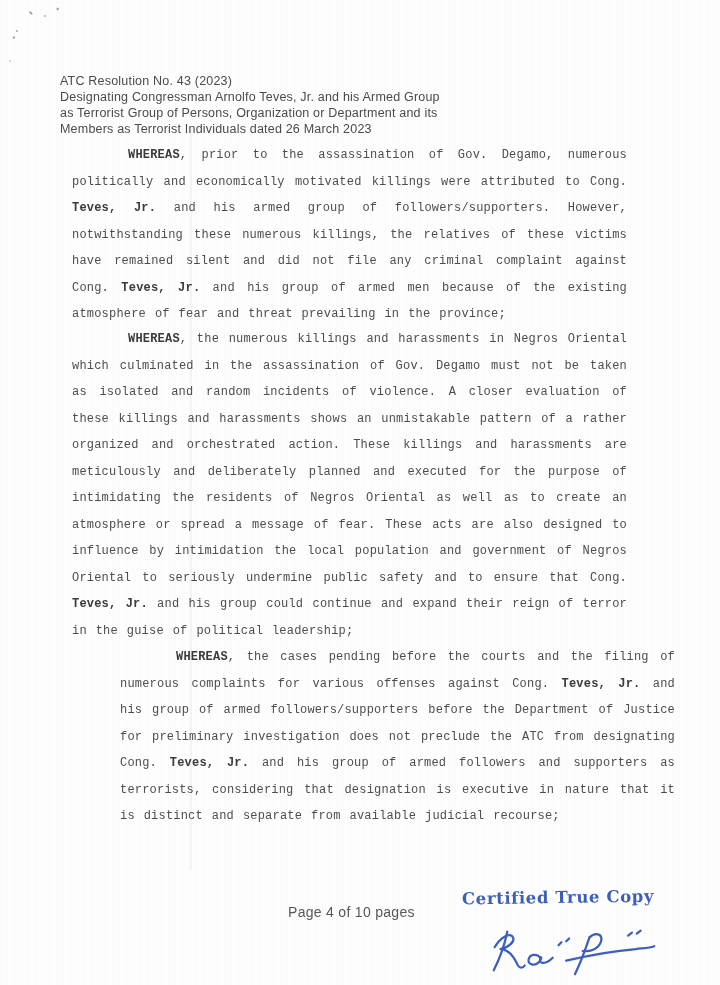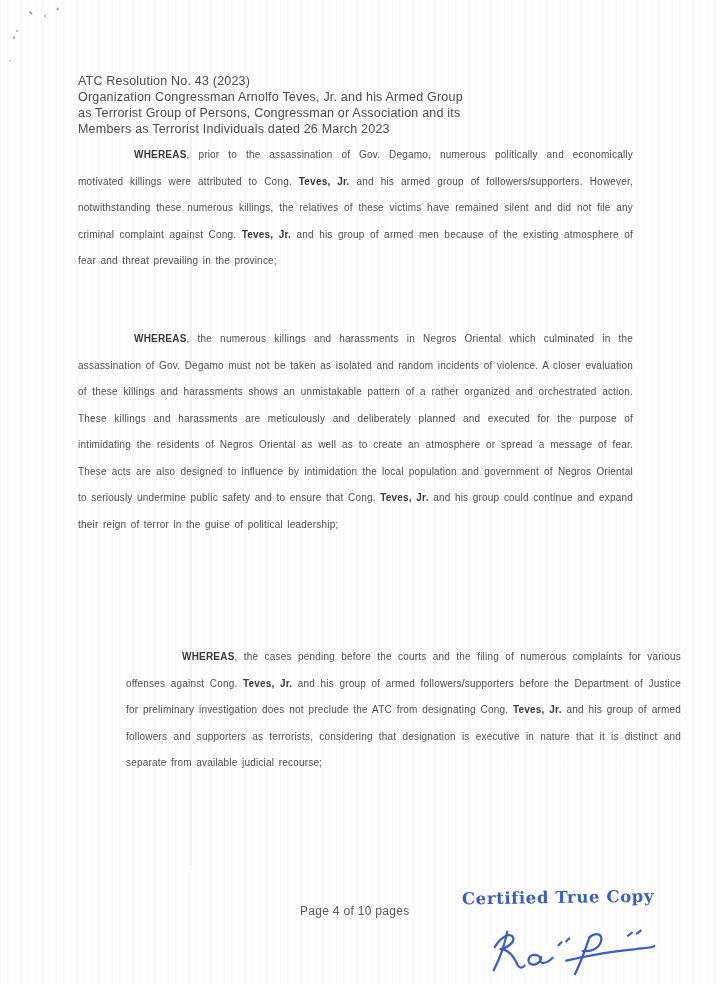--- a/index.html
+++ b/index.html
@@ -23,49 +23,50 @@
   .fold-line {
     position: absolute;
     left: 190px; top: 130px;
     width: 2px; height: 740px;
     background: rgba(120,120,120,0.07);
   }
   .speck { position: absolute; background: #7a7a7a; border-radius: 1px; }
 
   .header-block {
     position: absolute;
-    left: 78px; top: 73px;
+    left: 60px; top: 73px;
     width: 500px;
     font-size: 12.5px;
     line-height: 16px;
     color: #4a4a4a;
     letter-spacing: 0.2px;
   }
   .para {
     position: absolute;
-    left: 78px;
+    left: 72px;
     width: 555px;
-    font-size: 10px;
+    font-size: 12px;
     line-height: 26.5px;
     color: #4d4d4d;
     letter-spacing: 0.2px;
     word-spacing: 1.5px;
     text-align: justify;
     text-align-last: left;
     text-indent: 56px;
+    font-family: Liberation Mono, monospace;
   }
   .para .seg-bold { font-weight: 700; color: #3b3b3b; }
   #para-1 { top: 142px; }
   #para-2 { top: 326px; }
   #para-3 { top: 644px; margin-left: 48px; }
 
   .page-number {
     position: absolute;
-    left: 300px; top: 904px;
-    font-size: 12px;
+    left: 288px; top: 904px;
+    font-size: 14px;
     color: #575757;
     letter-spacing: 0.3px;
   }
   .stamp {
     position: absolute;
     left: 462px; top: 888px;
     font-family: "DejaVu Serif", serif;
     font-weight: 700;
     font-size: 16.5px;
     color: #2d52b5;
@@ -88,22 +89,22 @@
   <div class="speck" style="left:44px; top:15px; width:2px; height:2px; opacity:.6;"></div>
   <div class="speck" style="left:56px; top:8px; width:3px; height:1.5px; transform:rotate(-55deg); opacity:.7;"></div>
   <div class="speck" style="left:16px; top:30px; width:2px; height:2px; opacity:.65;"></div>
   <div class="speck" style="left:13px; top:36px; width:1.5px; height:3px; transform:rotate(20deg); opacity:.6;"></div>
   <div class="speck" style="left:9px; top:60px; width:2px; height:2px; opacity:.4;"></div>
 
   <div class="fold-line"></div>
 
   <div class="header-block">
     <div>ATC Resolution No. 43 (2023)</div>
-    <div>Organization Congressman Arnolfo Teves, Jr. and his Armed Group</div>
-    <div>as Terrorist Group of Persons, Congressman or Association and its</div>
+    <div>Designating Congressman Arnolfo Teves, Jr. and his Armed Group</div>
+    <div>as Terrorist Group of Persons, Organization or Department and its</div>
     <div>Members as Terrorist Individuals dated 26 March 2023</div>
   </div>
 
   <p class="para" id="para-1"><span class="seg-bold">WHEREAS</span><span>, prior to the assassination of Gov. Degamo, numerous politically and economically motivated killings were attributed to Cong. </span><span class="seg-bold">Teves, Jr.</span><span> and his armed group of followers/supporters. However, notwithstanding these numerous killings, the relatives of these victims have remained silent and did not file any criminal complaint against Cong. </span><span class="seg-bold">Teves, Jr.</span><span> and his group of armed men because of the existing atmosphere of fear and threat prevailing in the province;</span></p>
   <p class="para" id="para-2"><span class="seg-bold">WHEREAS</span><span>, the numerous killings and harassments in Negros Oriental which culminated in the assassination of Gov. Degamo must not be taken as isolated and random incidents of violence. A closer evaluation of these killings and harassments shows an unmistakable pattern of a rather organized and orchestrated action. These killings and harassments are meticulously and deliberately planned and executed for the purpose of intimidating the residents of Negros Oriental as well as to create an atmosphere or spread a message of fear. These acts are also designed to influence by intimidation the local population and government of Negros Oriental to seriously undermine public safety and to ensure that Cong. </span><span class="seg-bold">Teves, Jr.</span><span> and his group could continue and expand their reign of terror in the guise of political leadership;</span></p>
   <p class="para" id="para-3"><span class="seg-bold">WHEREAS</span><span>, the cases pending before the courts and the filing of numerous complaints for various offenses against Cong. </span><span class="seg-bold">Teves, Jr.</span><span> and his group of armed followers/supporters before the Department of Justice for preliminary investigation does not preclude the ATC from designating Cong. </span><span class="seg-bold">Teves, Jr.</span><span> and his group of armed followers and supporters as terrorists, considering that designation is executive in nature that it is distinct and separate from available judicial recourse;</span></p>
 
   <div class="page-number">Page 4 of 10 pages</div>
   <div class="stamp">Certified True Copy</div>
 

